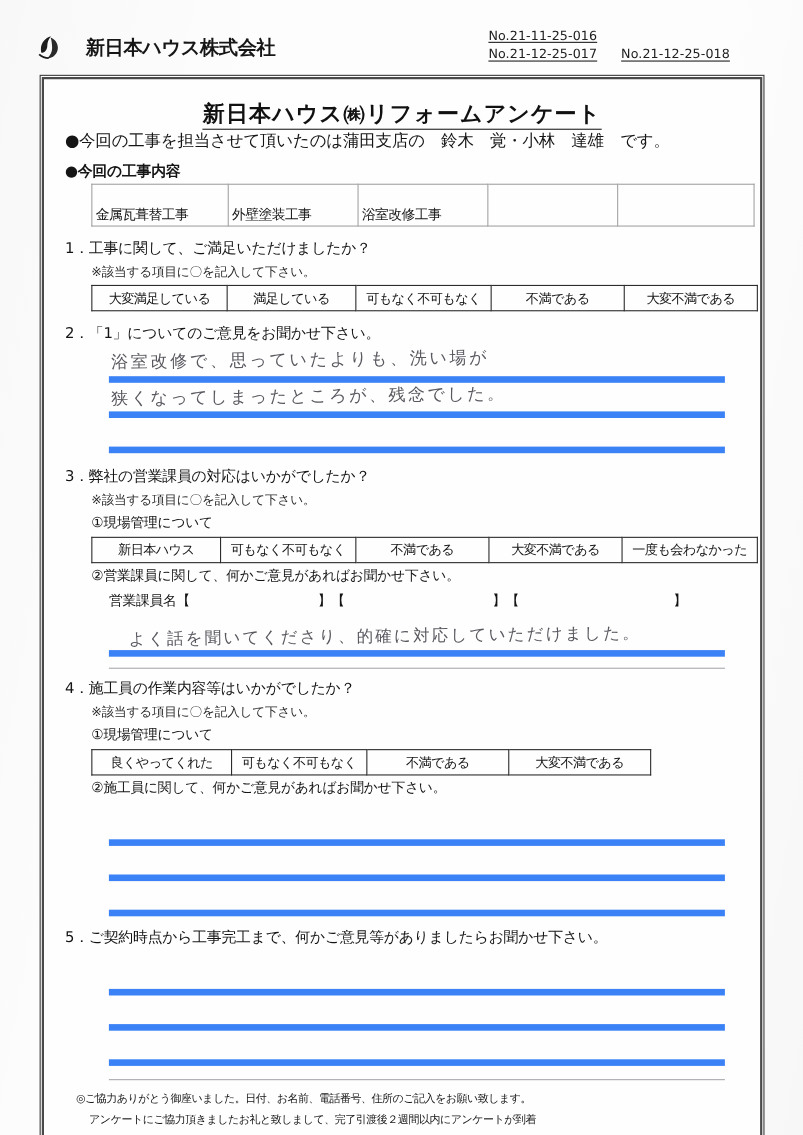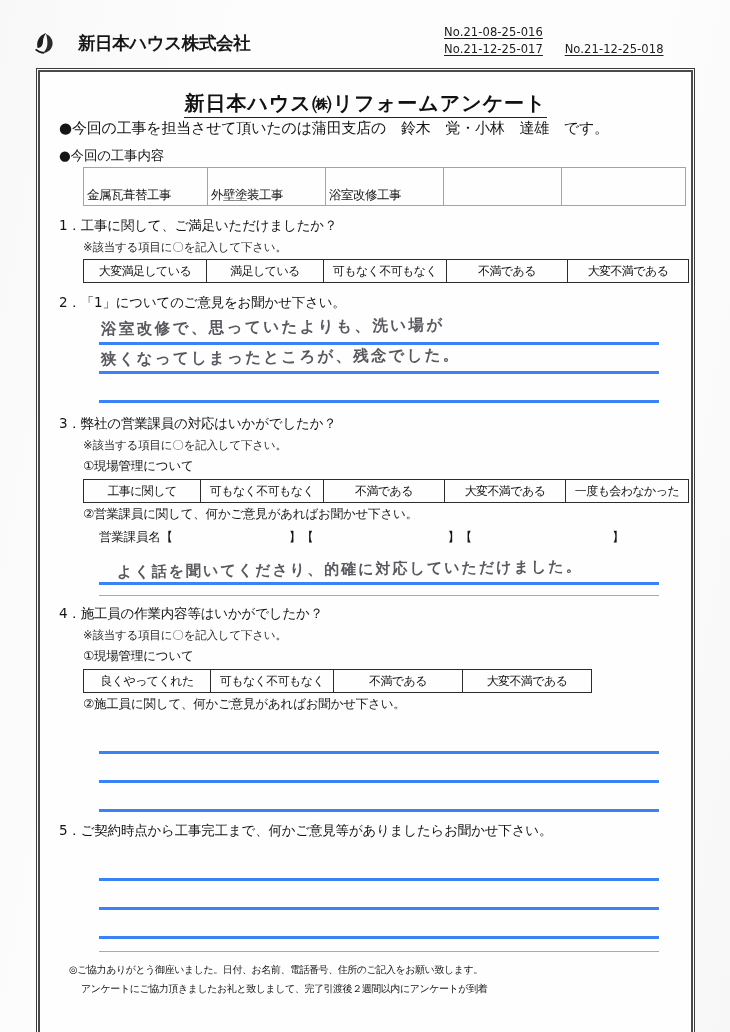--- a/index.html
+++ b/index.html
@@ -106,20 +106,21 @@
     margin: 2px 0 0 18px;
     letter-spacing: -0.2px;
     color: #151515;
     white-space: nowrap;
   }
   .lead2 {
     font-size: 13.5px;
     margin: 9px 0 0 18px;
     letter-spacing: -0.2px;
     color: #151515;
+    font-weight: bold;
   }
   .qnum {
     font-size: 13.5px;
     margin: 11px 0 0 18px;
     letter-spacing: -0.2px;
     color: #141414;
   }
   .note {
     font-size: 11.5px;
     margin: 5px 0 0 42px;
@@ -164,25 +165,24 @@
     letter-spacing: -0.5px;
     color: #151515;
     vertical-align: bottom;
     padding: 0 2px 1px 3px;
     white-space: nowrap;
   }
 
   
   .wline {
     margin: 0 0 0 58px;
-    border-bottom: 3px solid #3b82f6;
+    border-bottom: 6px solid #3b82f6;
     height: 26px;
     width: 560px;
     position: relative;
-    font-weight: bold;
   }
 
   
   .hand {
     position: absolute;
     font-family: "DejaVu Sans", "Liberation Sans", sans-serif;
     color: #4a4a52;
     font-size: 15.5px;
     letter-spacing: 2.4px;
     white-space: nowrap;
@@ -249,21 +249,21 @@
         <path d="M3.2 13.5 C3.2 8.2 7.0 3.4 12.3 2.0 C10.2 4.6 9.0 7.6 9.0 10.6 C9.0 14.4 6.6 17.0 3.9 17.0 C3.4 17.0 3.2 15.6 3.2 13.5 Z" fill="#1d1d1d"></path>
         <path d="M12.0 3.0 C16.0 4.6 18.6 8.2 18.6 12.3 C18.6 17.8 14.2 22.0 8.8 22.0 C11.6 19.6 13.4 16.3 13.4 12.6 C13.4 9.0 12.9 5.7 12.0 3.0 Z" fill="#2a2a2a"></path>
         <path d="M1.6 18.4 C4.0 20.6 7.0 21.8 10.2 21.8" stroke="#1d1d1d" stroke-width="1.7" fill="none"></path>
       </svg>
     </span>
     <span class="company-name">新日本ハウス株式会社</span>
   </div>
 
   <div class="doc-numbers">
     <span class="numrow">
-      <span class="num">No.21-08-25-016</span>
+      <span class="num">No.21-11-25-016</span>
     </span>
     <span class="numrow">
       <span class="num">No.21-12-25-017</span>
       <span class="num">No.21-12-25-018</span>
     </span>
   </div>
 </div>
 
 <div class="frame">
  <div class="frame-inner">
@@ -314,21 +314,21 @@
     <span class="hand h2b"></span>
   </div>
 
   <div class="qnum" style="margin-top:12px">3．弊社の営業課員の対応はいかがでしたか？</div>
   <div class="note">※該当する項目に〇を記入して下さい。</div>
   <div class="sub">①現場管理について</div>
 
   <table class="opt-table">
     <tbody>
           <tr>
-      <td style="width:112px">工事に関して</td>
+      <td style="width:112px">新日本ハウス</td>
       <td style="width:118px">可もなく不可もなく</td>
       <td style="width:116px">不満である</td>
       <td style="width:116px">大変不満である</td>
       <td style="width:118px">一度も会わなかった</td>
     </tr>
   </tbody>
       </table>
 
   <div class="sub sub-tight">②営業課員に関して、何かご意見があればお聞かせ下さい。</div>
 

